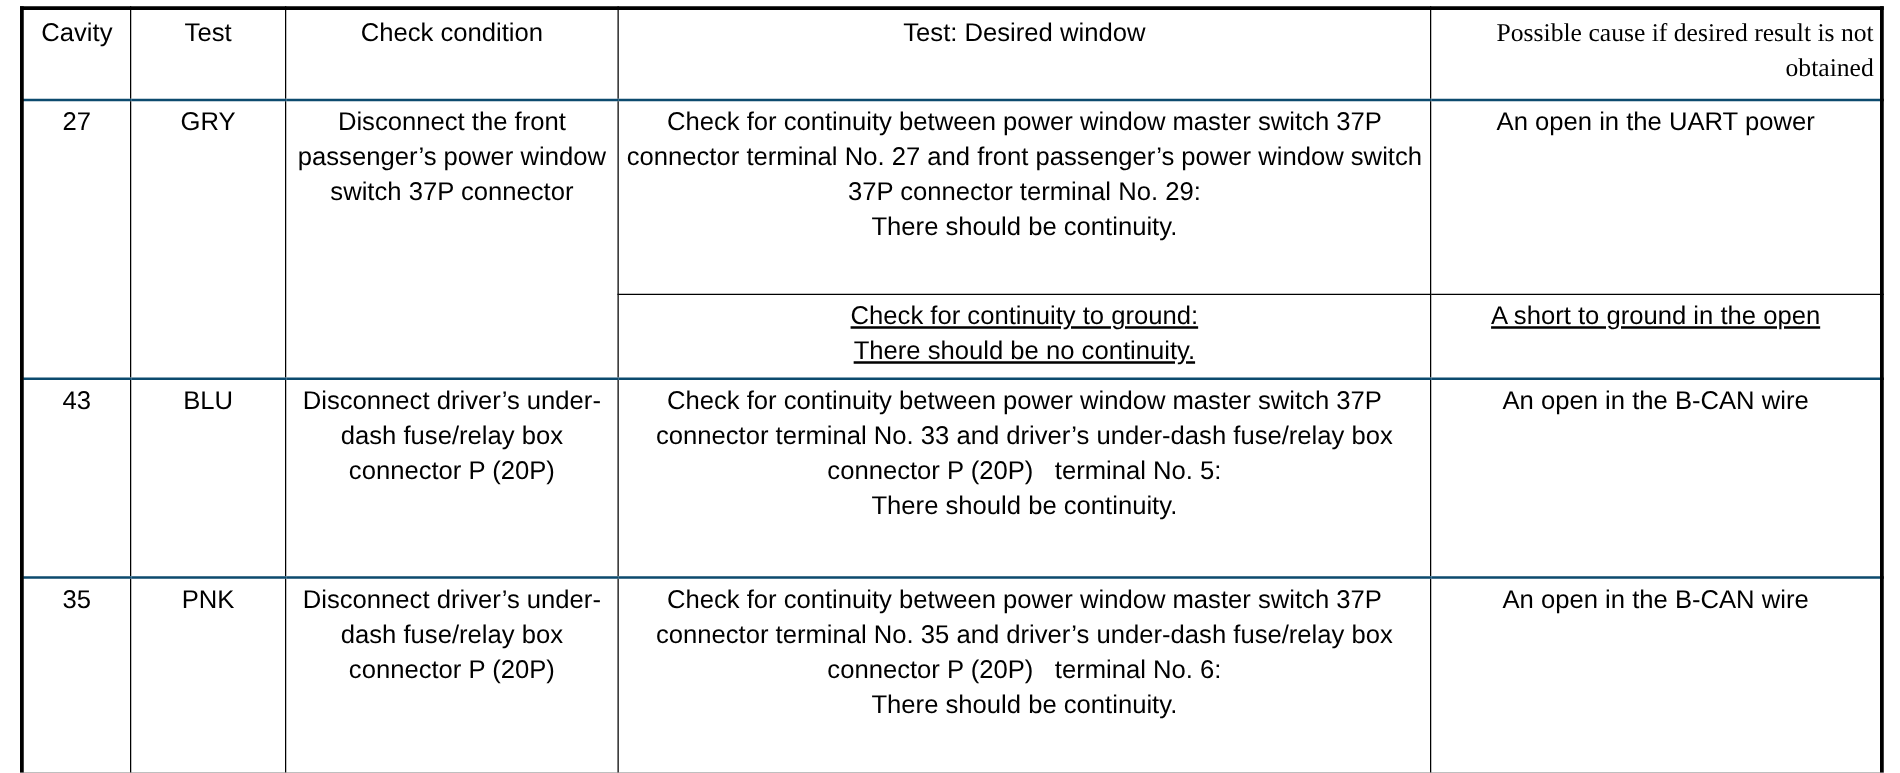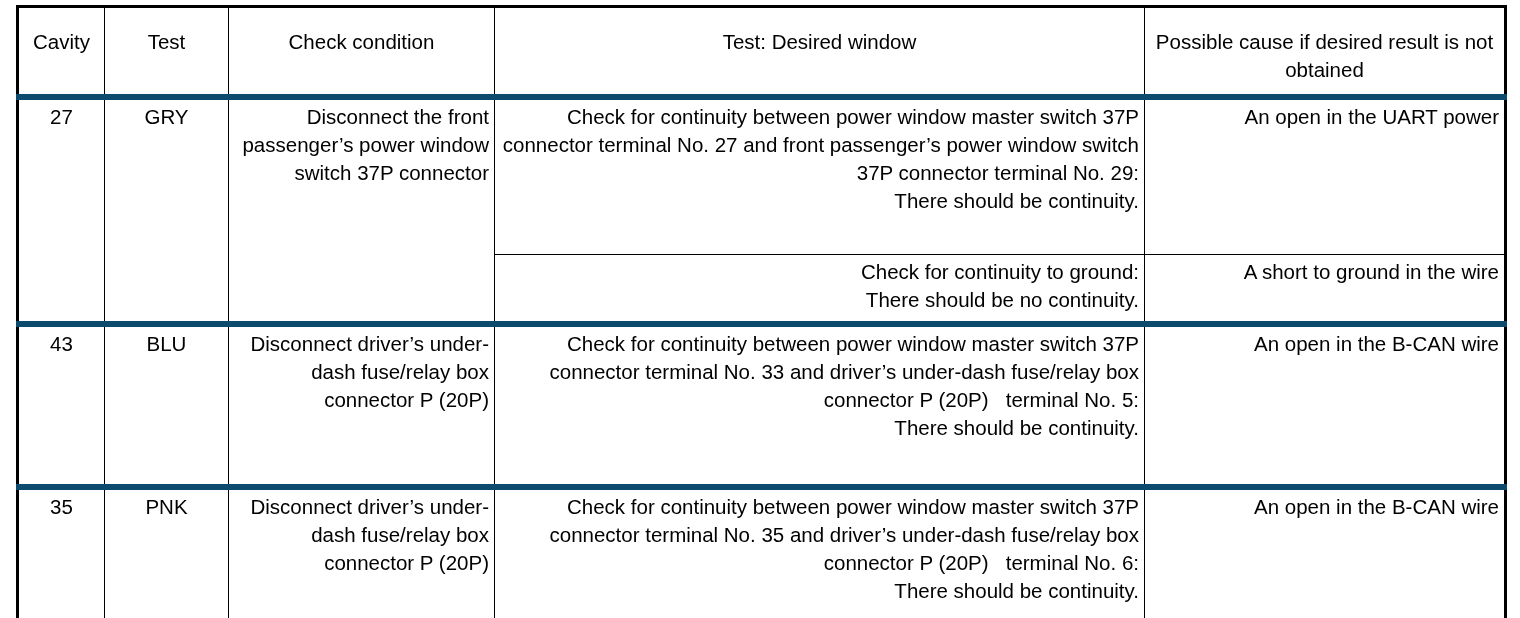--- a/index.html
+++ b/index.html
@@ -54,48 +54,49 @@
   col.c-cond     { width: 266px; }
   col.c-test     { width: 650px; }
   col.c-cause    { width: 361px; }
 
   
   thead td {
     text-align: center;
     border-bottom: 3px solid #000000;
   }
   td.hdr-cause {
-    text-align: center;
+    text-align: right;
+    font-family: Liberation Serif, serif;
   }
   thead td.hdr-cell {
     height: 62px;
     vertical-align: top;
-    padding-top: 20px;
+    padding-top: 5px;
   }
 
   
   tr.group-start > td {
-    border-top: 6px solid #0c4a6e;
+    border-top: 2px solid #0c4a6e;
   }
 
   td.cav, td.wire {
     text-align: center;
   }
 
   td.cond, td.test, td.cause {
-    text-align: right;
+    text-align: center;
     margin-left: 20px;
   }
 
   .nowrapline { white-space: pre-wrap; }
 
   
   td.grp-27 { height: 214px; }
   td.r27a   { height: 145px; }
-  td.r27b   { height: 58px;  }
+  td.r27b   { height: 58px; text-decoration: underline;  }
   td.grp-33 { height: 150px; }
   td.grp-35 { height: 148px; }
 </style>
 </head>
 <body>
 
 <div class="sheet">
 
   <table class="diag">
     <colgroup>
@@ -123,21 +124,21 @@
         <td class="wire grp-27" rowspan="2">GRY</td>
         <td class="cond grp-27" rowspan="2">Disconnect the front passenger’s power window switch 37P connector</td>
         <td class="test r27a nowrapline">Check for continuity between power window master switch 37P   connector terminal No. 27 and front passenger’s power window switch 37P connector terminal No. 29:
 There should be continuity.</td>
         <td class="cause r27a">An open in the UART power</td>
       </tr>
 
       <tr>
         <td class="test r27b nowrapline">Check for continuity to ground:
 There should be no continuity.</td>
-        <td class="cause r27b">A short to ground in the wire</td>
+        <td class="cause r27b">A short to ground in the open</td>
       </tr>
 
       <tr class="group-start">
         <td class="cav grp-33">43</td>
         <td class="wire grp-33">BLU</td>
         <td class="cond grp-33">Disconnect driver’s under-dash fuse/relay box connector P (20P)</td>
         <td class="test grp-33 nowrapline">Check for continuity between power window master switch 37P   connector terminal No. 33 and driver’s under-dash fuse/relay box connector P (20P)   terminal No. 5:
 There should be continuity.</td>
         <td class="cause grp-33">An open in the B-CAN wire</td>
       </tr>

